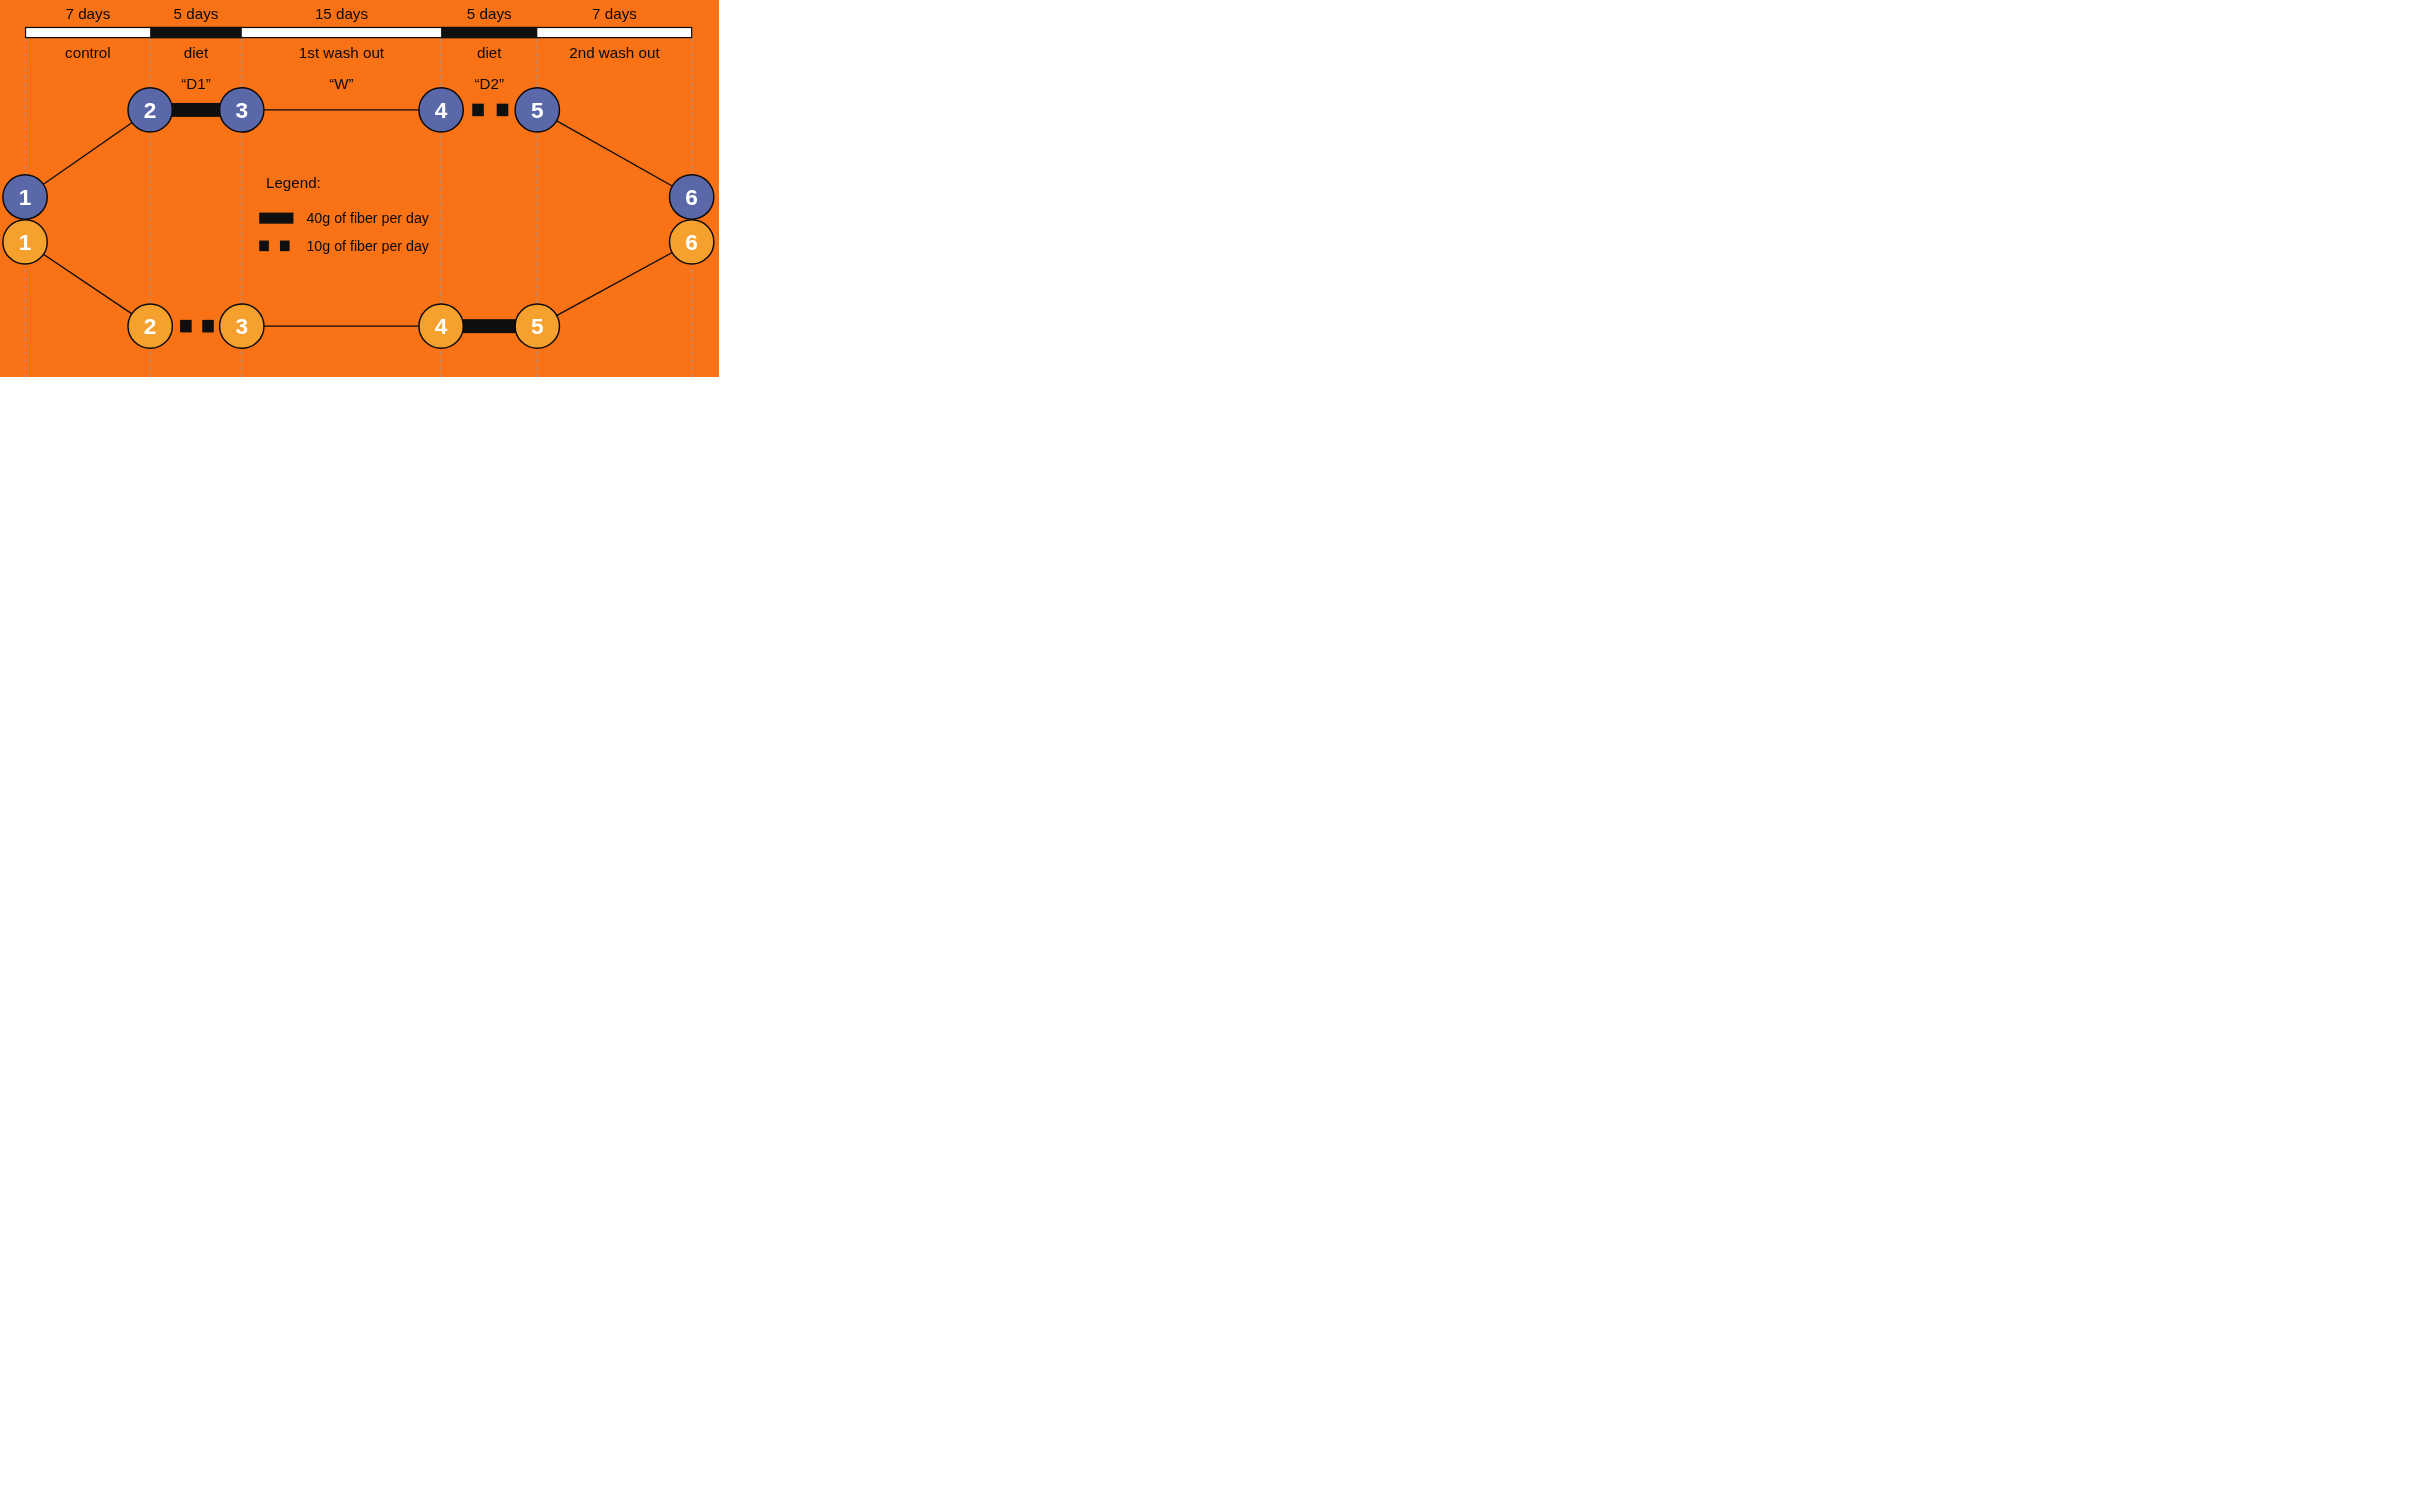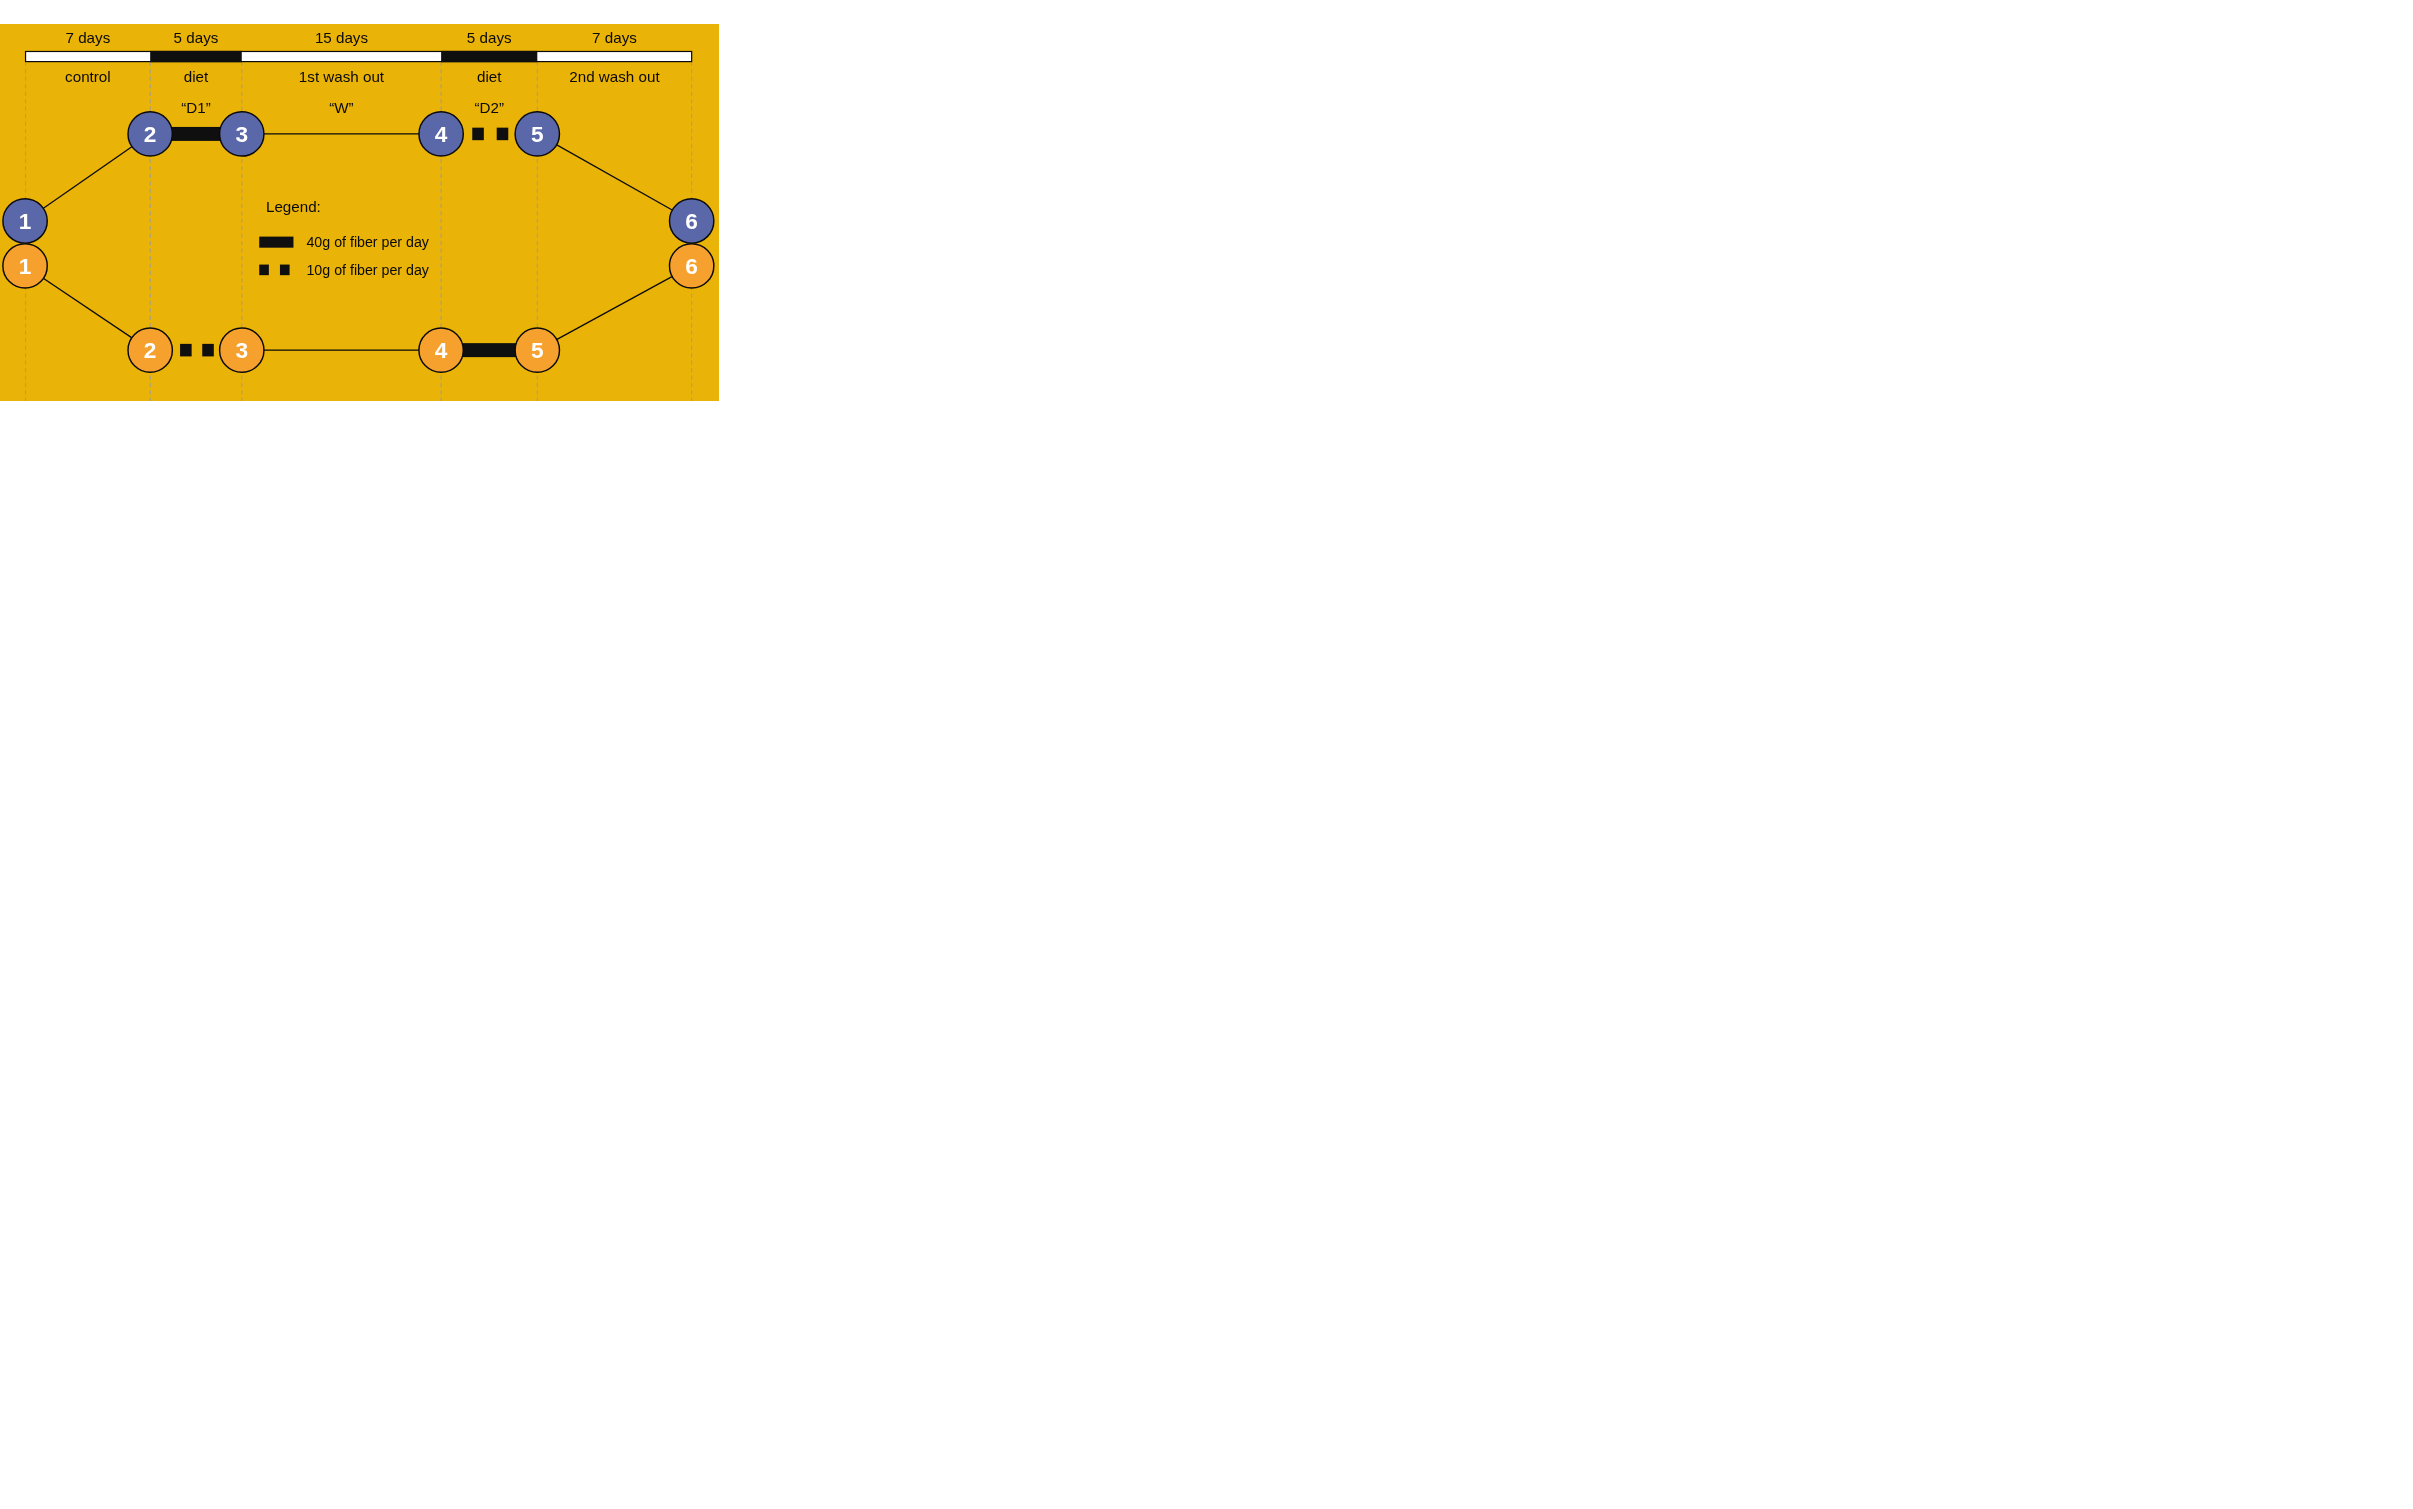--- a/index.html
+++ b/index.html
@@ -1,16 +1,16 @@
 <!DOCTYPE html>
 <html style="font-size:7.7px"><head>
 <meta charset="utf-8">
 <style>
   html,body{margin:0;padding:0;background:#ffffff;}
-  .page{width:719px;height:377px;background:#eab308;position:relative;overflow:hidden;margin-top:24px;}
+  .page{width:719px;height:377px;background:#f97316;position:relative;overflow:hidden;}
   svg{display:block;}
   text{font-family:"Liberation Sans","DejaVu Sans",sans-serif;fill:#0a0a0a;}
   .lbl{font-size:31.5px;text-anchor:middle;}
   .code{font-size:31.5px;text-anchor:middle;}
   .legend-title{font-size:31.5px;text-anchor:start;}
   .legend-item{font-size:29.5px;text-anchor:start;}
   .node-num{font-size:47px;font-weight:bold;fill:#ffffff;text-anchor:middle;}
   .guide{stroke:#9c9c9c;stroke-width:2;stroke-dasharray:9 6.5;fill:none;}
   .barframe{fill:#ffffff;stroke:#0a0a0a;stroke-width:2.5;}
   .seg{fill:#0f0f0f;}

